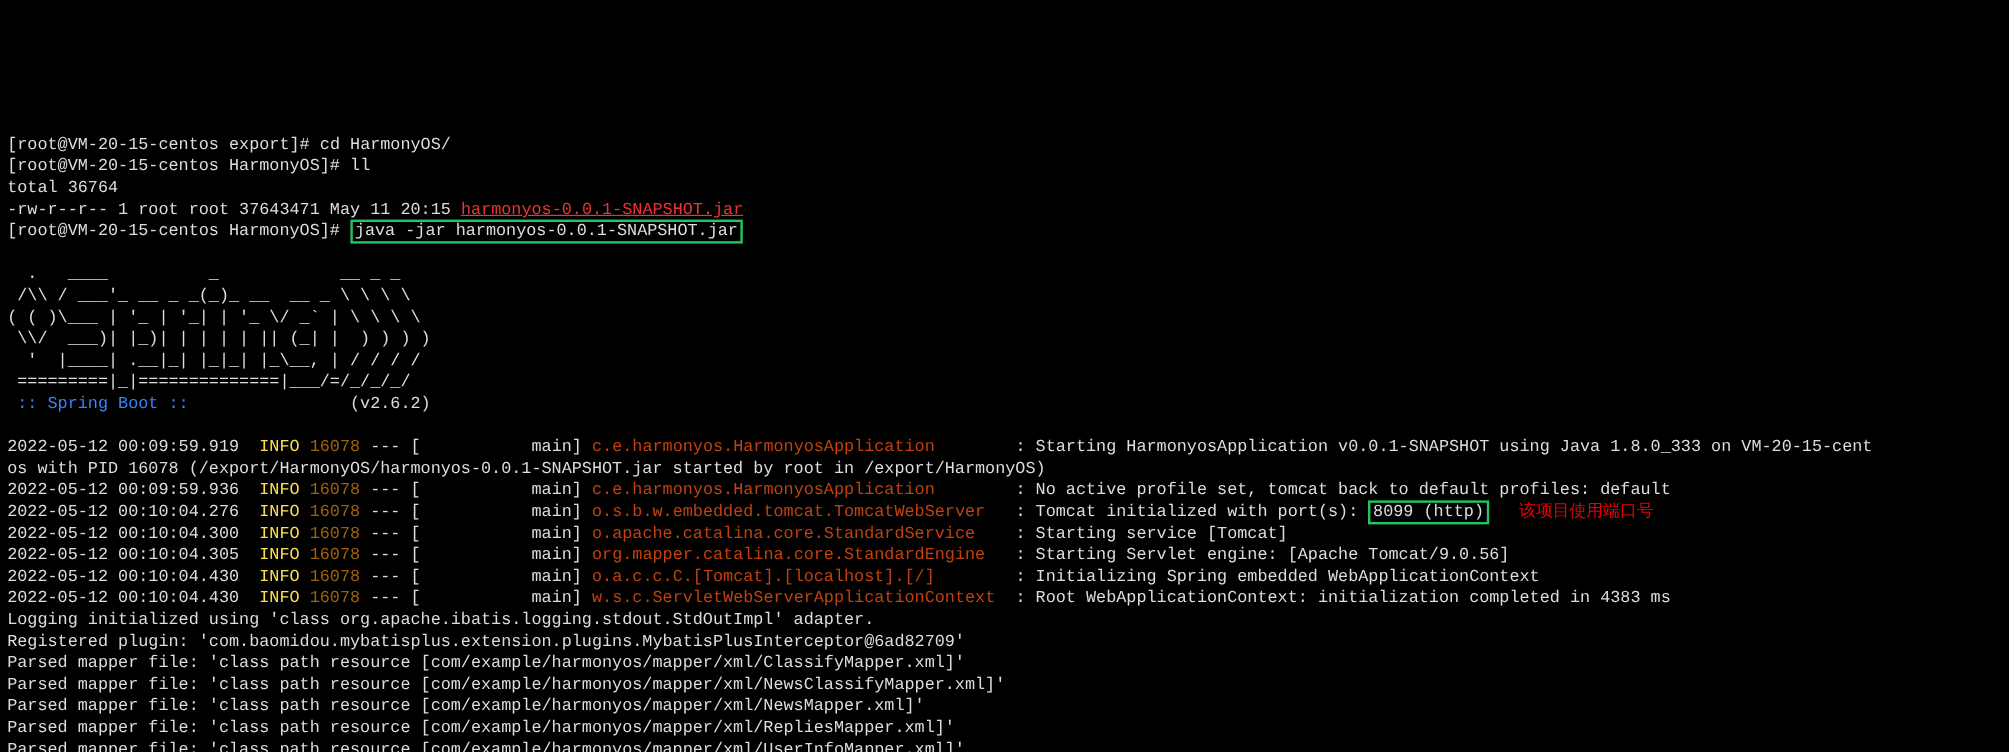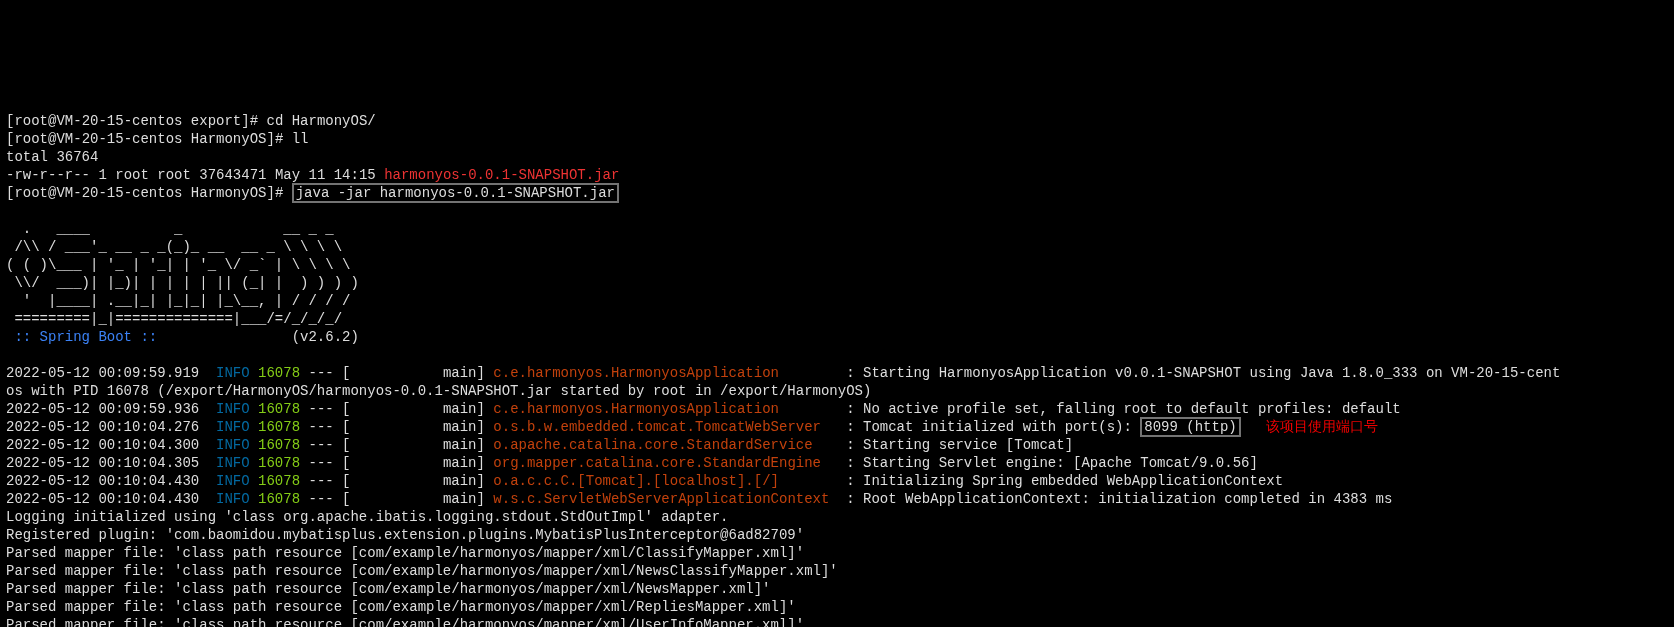--- a/index.html
+++ b/index.html
@@ -1,50 +1,50 @@
 <!DOCTYPE html>
 <html><head>
 <meta charset="utf-8">
 <style>
   html,body{margin:0;padding:0;background:#000;color:#ccc;
     font-family:"Consolas","Courier New",monospace;font-size:14px;
     line-height:18px;white-space:pre;overflow:hidden}
   .term{padding:4px 6px;width:1674px;height:627px;box-sizing:border-box}
   .white{color:#ddd}
   .cyan{color:#c2410c}
-  .green{color:#0369a1}
-  .magenta{color:#84cc16}
+  .green{color:#fde047}
+  .magenta{color:#a16207}
   .teal{color:#3b82f6}
-  .hl-red{color:#e33;}
-  .box-red{border:2px solid #737373;padding:0 2px}
+  .hl-red{color:#e33;text-decoration:underline}
+  .box-red{border:2px solid #22c55e;padding:0 2px}
   .anno{color:#e00;font-weight:normal}
 </style>
 </head>
 <body>
 
 
 
 <div class="term">
 <span class="white">[<span>root</span>@<span>VM-20-15-centos</span> <span>export</span>]# </span><span class="white">cd HarmonyOS/</span>
 <span class="white">[<span>root</span>@<span>VM-20-15-centos</span> <span>HarmonyOS</span>]# </span><span class="white">ll</span>
 <span class="white">total 36764</span>
-<span class="white"><span>-rw-r--r--</span> <span>1</span> <span>root</span> <span>root</span> <span>37643471</span> <span>May 11 14:15</span> </span><span class="hl-red">harmonyos-0.0.1-SNAPSHOT.jar</span>
+<span class="white"><span>-rw-r--r--</span> <span>1</span> <span>root</span> <span>root</span> <span>37643471</span> <span>May 11 20:15</span> </span><span class="hl-red">harmonyos-0.0.1-SNAPSHOT.jar</span>
 <span class="white">[<span>root</span>@<span>VM-20-15-centos</span> <span>HarmonyOS</span>]# </span><span class="box-red white">java -jar harmonyos-0.0.1-SNAPSHOT.jar</span>
 
 <span class="white">  .   ____          _            __ _ _</span>
 <span class="white"> /\\ / ___'_ __ _ _(_)_ __  __ _ \ \ \ \</span>
 <span class="white">( ( )\___ | '_ | '_| | '_ \/ _` | \ \ \ \</span>
 <span class="white"> \\/  ___)| |_)| | | | | || (_| |  ) ) ) )</span>
 <span class="white">  '  |____| .__|_| |_|_| |_\__, | / / / /</span>
 <span class="white"> =========|_|==============|___/=/_/_/_/</span>
 <span class="teal"> :: Spring Boot ::</span><span class="white">                <span>(v2.6.2)</span></span>
 
 <span><span class="white">2022-05-12 00:09:59.919</span>  <span class="green">INFO</span> <span class="magenta">16078</span> <span class="white">--- [           <span>main</span>] </span><span class="cyan">c.e.harmonyos.HarmonyosApplication       </span><span class="white"> : <span>Starting HarmonyosApplication v0.0.1-SNAPSHOT using Java 1.8.0_333 on VM-20-15-cent</span></span></span>
 <span class="white">os with PID 16078 (/export/HarmonyOS/harmonyos-0.0.1-SNAPSHOT.jar started by root in /export/HarmonyOS)</span>
-<span><span class="white">2022-05-12 00:09:59.936</span>  <span class="green">INFO</span> <span class="magenta">16078</span> <span class="white">--- [           <span>main</span>] </span><span class="cyan">c.e.harmonyos.HarmonyosApplication       </span><span class="white"> : <span>No active profile set, falling root to default profiles: default</span></span></span>
+<span><span class="white">2022-05-12 00:09:59.936</span>  <span class="green">INFO</span> <span class="magenta">16078</span> <span class="white">--- [           <span>main</span>] </span><span class="cyan">c.e.harmonyos.HarmonyosApplication       </span><span class="white"> : <span>No active profile set, tomcat back to default profiles: default</span></span></span>
 <span><span class="white">2022-05-12 00:10:04.276</span>  <span class="green">INFO</span> <span class="magenta">16078</span> <span class="white">--- [           <span>main</span>] </span><span class="cyan">o.s.b.w.embedded.tomcat.TomcatWebServer  </span><span class="white"> : <span>Tomcat initialized with port(s):</span> </span><span class="box-red white">8099 (http)</span>   <span class="anno">该项目使用端口号</span></span>
 <span><span class="white">2022-05-12 00:10:04.300</span>  <span class="green">INFO</span> <span class="magenta">16078</span> <span class="white">--- [           <span>main</span>] </span><span class="cyan">o.apache.catalina.core.StandardService   </span><span class="white"> : <span>Starting service [Tomcat]</span></span></span>
 <span><span class="white">2022-05-12 00:10:04.305</span>  <span class="green">INFO</span> <span class="magenta">16078</span> <span class="white">--- [           <span>main</span>] </span><span class="cyan">org.mapper.catalina.core.StandardEngine  </span><span class="white"> : <span>Starting Servlet engine: [Apache Tomcat/9.0.56]</span></span></span>
 <span><span class="white">2022-05-12 00:10:04.430</span>  <span class="green">INFO</span> <span class="magenta">16078</span> <span class="white">--- [           <span>main</span>] </span><span class="cyan">o.a.c.c.C.[Tomcat].[localhost].[/]       </span><span class="white"> : <span>Initializing Spring embedded WebApplicationContext</span></span></span>
 <span><span class="white">2022-05-12 00:10:04.430</span>  <span class="green">INFO</span> <span class="magenta">16078</span> <span class="white">--- [           <span>main</span>] </span><span class="cyan">w.s.c.ServletWebServerApplicationContext </span><span class="white"> : <span>Root WebApplicationContext: initialization completed in 4383 ms</span></span></span>
 <span class="white">Logging initialized using 'class org.apache.ibatis.logging.stdout.StdOutImpl' adapter.</span>
 <span class="white">Registered plugin: 'com.baomidou.mybatisplus.extension.plugins.MybatisPlusInterceptor@6ad82709'</span>
 <span class="white">Parsed mapper file: 'class path resource [com/example/harmonyos/mapper/xml/ClassifyMapper.xml]'</span>
 <span class="white">Parsed mapper file: 'class path resource [com/example/harmonyos/mapper/xml/NewsClassifyMapper.xml]'</span>
 <span class="white">Parsed mapper file: 'class path resource [com/example/harmonyos/mapper/xml/NewsMapper.xml]'</span>

